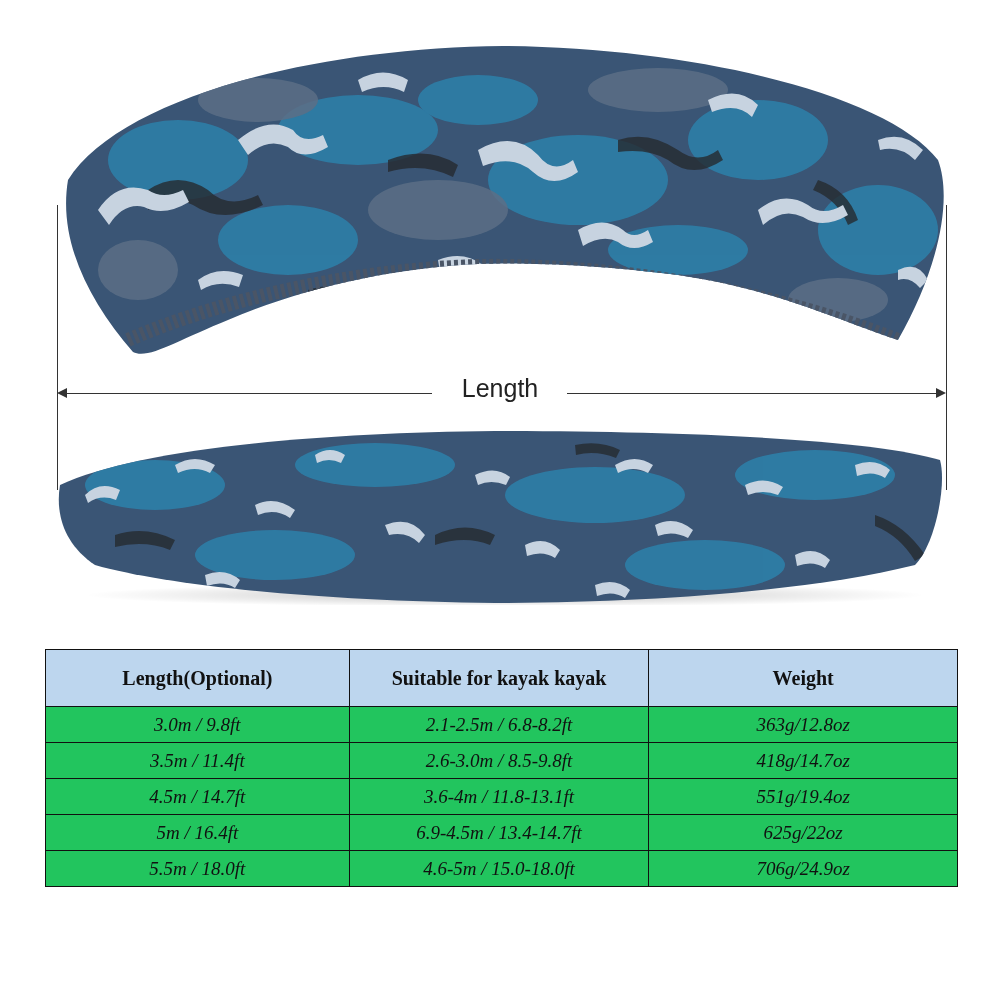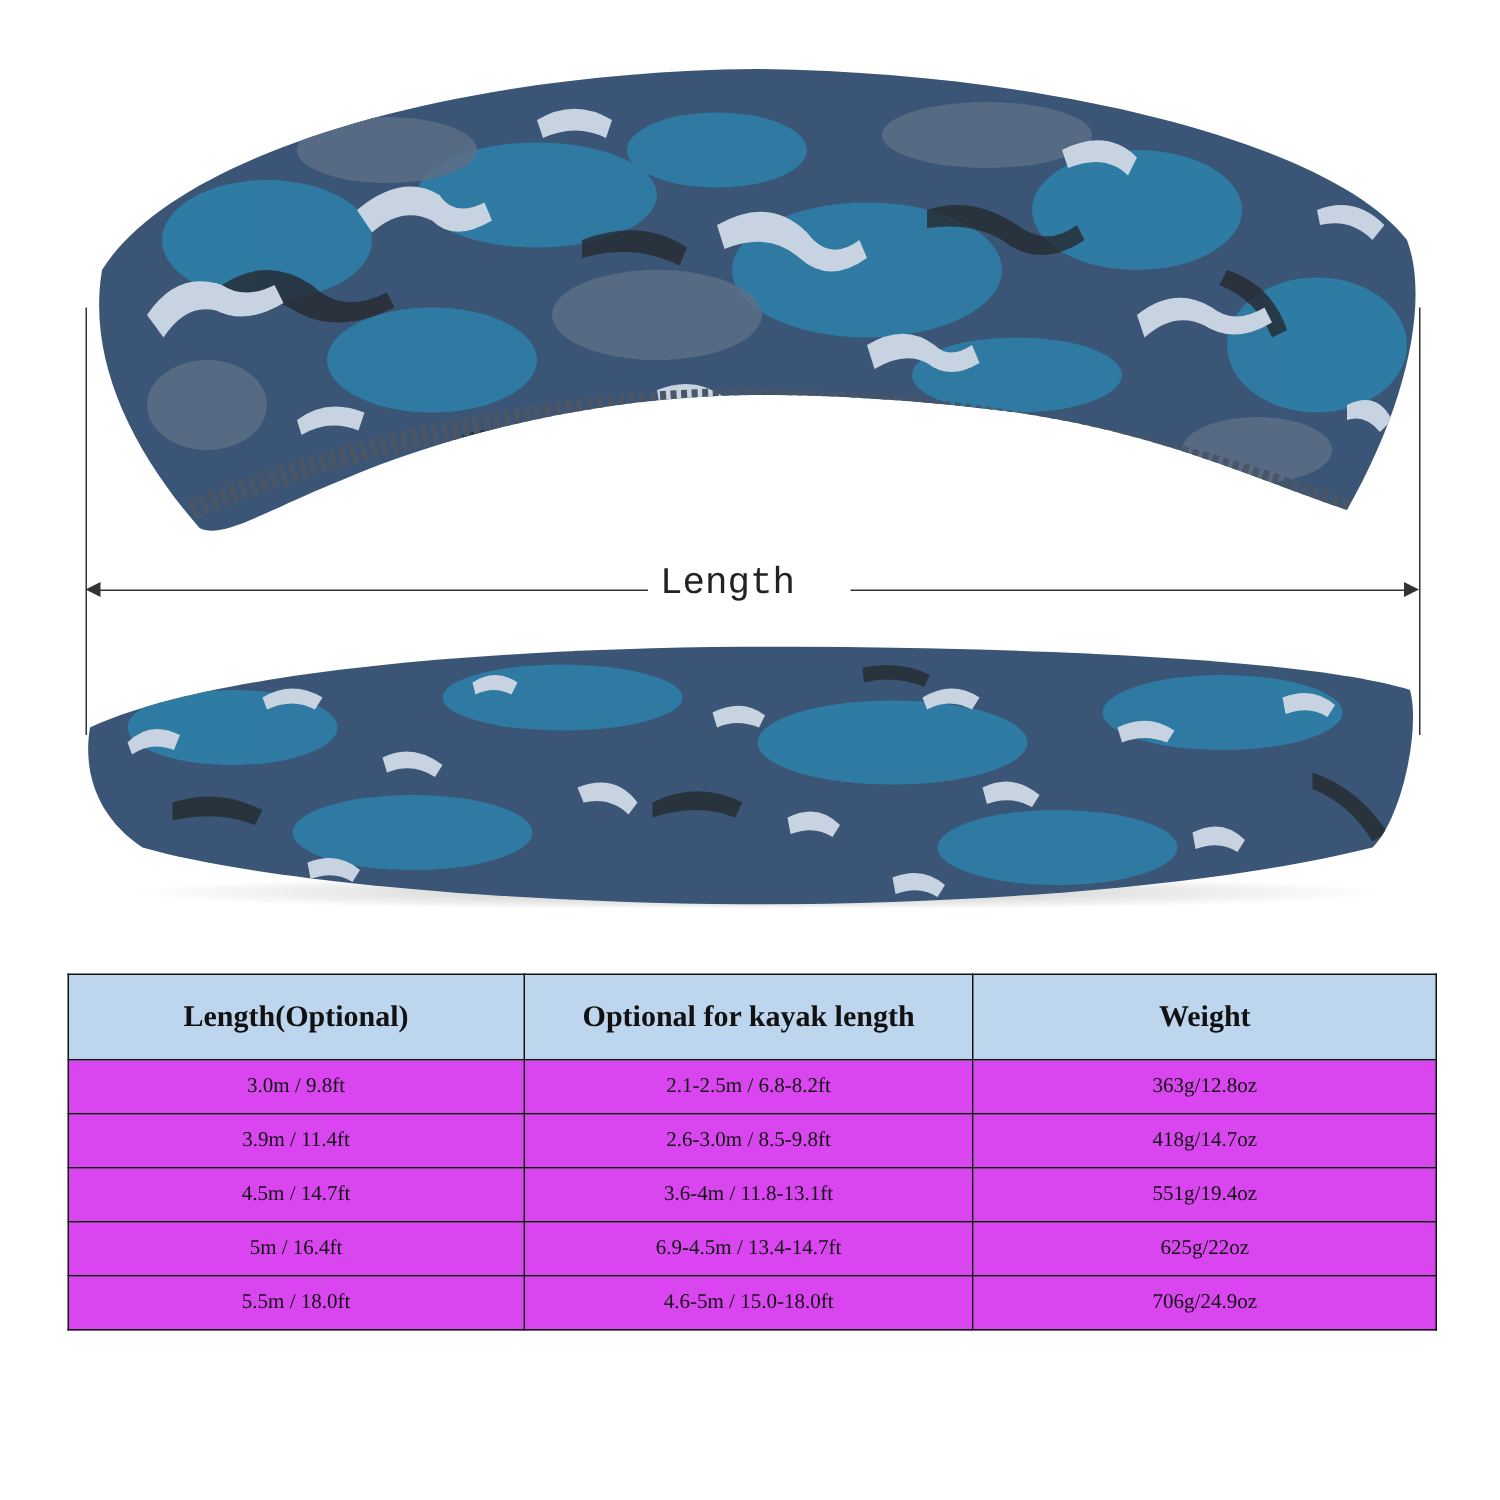--- a/index.html
+++ b/index.html
@@ -11,29 +11,29 @@
   .cover-top { position:absolute; left:58px; top:40px; width:890px; height:330px; }
   .cover-bottom { position:absolute; left:55px; top:425px; width:892px; height:180px; }
 
   
   .vline { position:absolute; width:1px; background:#333; }
   .hline { position:absolute; height:1px; background:#333; top:393px; }
   .arrow-l { position:absolute; left:57px; top:388px; width:0; height:0;
              border-top:5px solid transparent; border-bottom:5px solid transparent; border-right:10px solid #333; }
   .arrow-r { position:absolute; left:936px; top:388px; width:0; height:0;
              border-top:5px solid transparent; border-bottom:5px solid transparent; border-left:10px solid #333; }
-  .dim-label { position:absolute; left:440px; top:374px; width:120px; 
-               font-size:25px; color:#222; font-family:Liberation Mono, monospace; }
+  .dim-label { position:absolute; left:440px; top:374px; width:120px; text-align:center;
+               font-size:25px; color:#222; font-family:Liberation Sans, sans-serif; }
 
   
   table.spec { position:absolute; left:45px; top:649px; width:913px; border-collapse:collapse;
                font-family:"Liberation Serif", serif; color:#111; }
   table.spec th, table.spec td { border:1.5px solid #111; text-align:center; padding:0;margin-top:40px; }
   table.spec th { background:#bdd6ee; height:56px; font-size:20px; font-weight:bold; }
-  table.spec td { height:35px; font-size:14px; background:#d946ef; }
+  table.spec td { height:35px; font-size:19px; background:#22c55e;font-style:italic; }
   table.spec col.c1 { width:304px; }
   table.spec col.c2 { width:300px; }
   table.spec col.c3 { width:309px; }
 </style>
 </head>
 <body>
 
 <div class="stage">
 
   <svg class="cover-top" viewBox="0 0 890 330" xmlns="http://www.w3.org/2000/svg">
@@ -143,32 +143,32 @@
 
 <table class="spec">
   <colgroup>
       <col class="c1">
       <col class="c2">
       <col class="c3">
     </colgroup>
   <thead>
     <tr>
       <th>Length(Optional)</th>
-      <th>Optional for kayak length</th>
+      <th>Suitable for kayak kayak</th>
       <th>Weight</th>
     </tr>
   </thead>
   <tbody>
     <tr>
       <td>3.0m / 9.8ft</td>
       <td>2.1-2.5m / 6.8-8.2ft</td>
       <td>363g/12.8oz</td>
     </tr>
     <tr>
-      <td>3.9m / 11.4ft</td>
+      <td>3.5m / 11.4ft</td>
       <td>2.6-3.0m / 8.5-9.8ft</td>
       <td>418g/14.7oz</td>
     </tr>
     <tr>
       <td>4.5m / 14.7ft</td>
       <td>3.6-4m / 11.8-13.1ft</td>
       <td>551g/19.4oz</td>
     </tr>
     <tr>
       <td>5m / 16.4ft</td>

